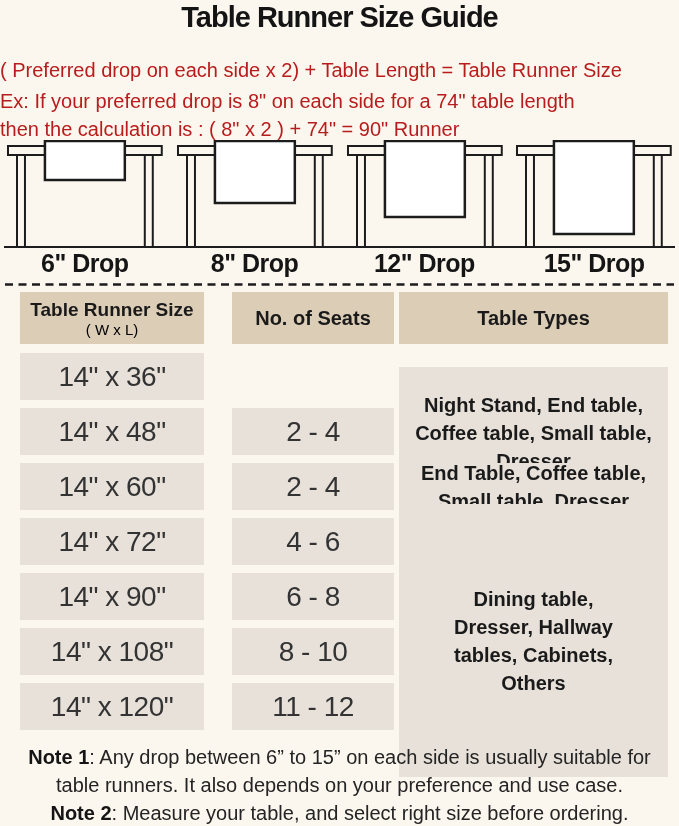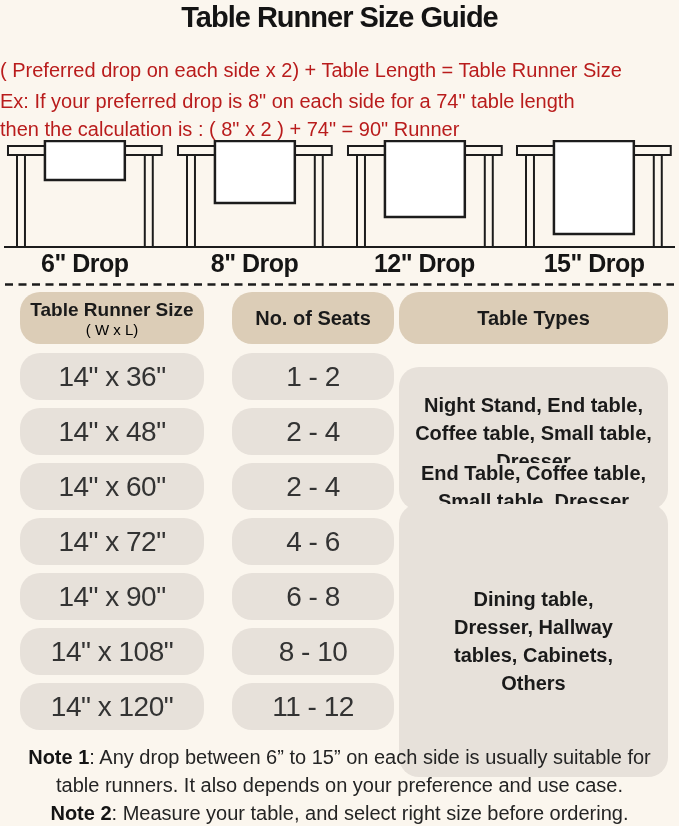--- a/index.html
+++ b/index.html
@@ -27,21 +27,21 @@
   .diagram svg { display:block; width:100%; height:108px; }
   .floor-line { position:absolute; top:246px; left:4px; right:4px; height:2px; background:#1c1c1c; }
   .drop-labels { position:absolute; top:249px; left:0; width:679px; display:flex; }
   .drop-label { flex:1 1 0; text-align:center; font-size:25px; font-weight:bold; letter-spacing:-0.5px; color:#151515; }
   .dashed-line { position:absolute; top:282px; left:5px; right:5px; height:5px; }
   .dashed-line svg { display:block; width:100%; height:5px; }
   
   .size-table { position:absolute; top:292px; left:0; width:679px; height:440px; }
   .cell {
     position:absolute; display:flex; flex-direction:column;
-    align-items:center; justify-content:center; text-align:center;border-radius:20px;
+    align-items:center; justify-content:center; text-align:center;
   }
   .hdr { background:#dccdb7; }
   .data { background:#e7e1da; }
   .c1 { left:20px;  width:184px; }
   .c2 { left:232px; width:162px; }
   .c3 { left:399px; width:269px; }
   .hrow { top:0; height:52px; }
   .hdr-main { font-size:19px; font-weight:bold; line-height:22px; color:#1a1a1a; }
   .hdr-sub  { font-size:15px; line-height:17px; color:#000000; }
   .hdr-single { font-size:20px; font-weight:bold; color:#1a1a1a; }
@@ -160,23 +160,20 @@
     <div class="cell data c1 drow r4">
         <div class="size-text">14" x 90"</div>
       </div>
     <div class="cell data c1 drow r5">
         <div class="size-text">14" x 108"</div>
       </div>
     <div class="cell data c1 drow r6">
         <div class="size-text">14" x 120"</div>
       </div>
 
-    <div class="cell data c2 drow r0">
-        <div class="seats-text">1 - 2</div>
-      </div>
     <div class="cell data c2 drow r1">
         <div class="seats-text">2 - 4</div>
       </div>
     <div class="cell data c2 drow r2">
         <div class="seats-text">2 - 4</div>
       </div>
     <div class="cell data c2 drow r3">
         <div class="seats-text">4 - 6</div>
       </div>
     <div class="cell data c2 drow r4">

